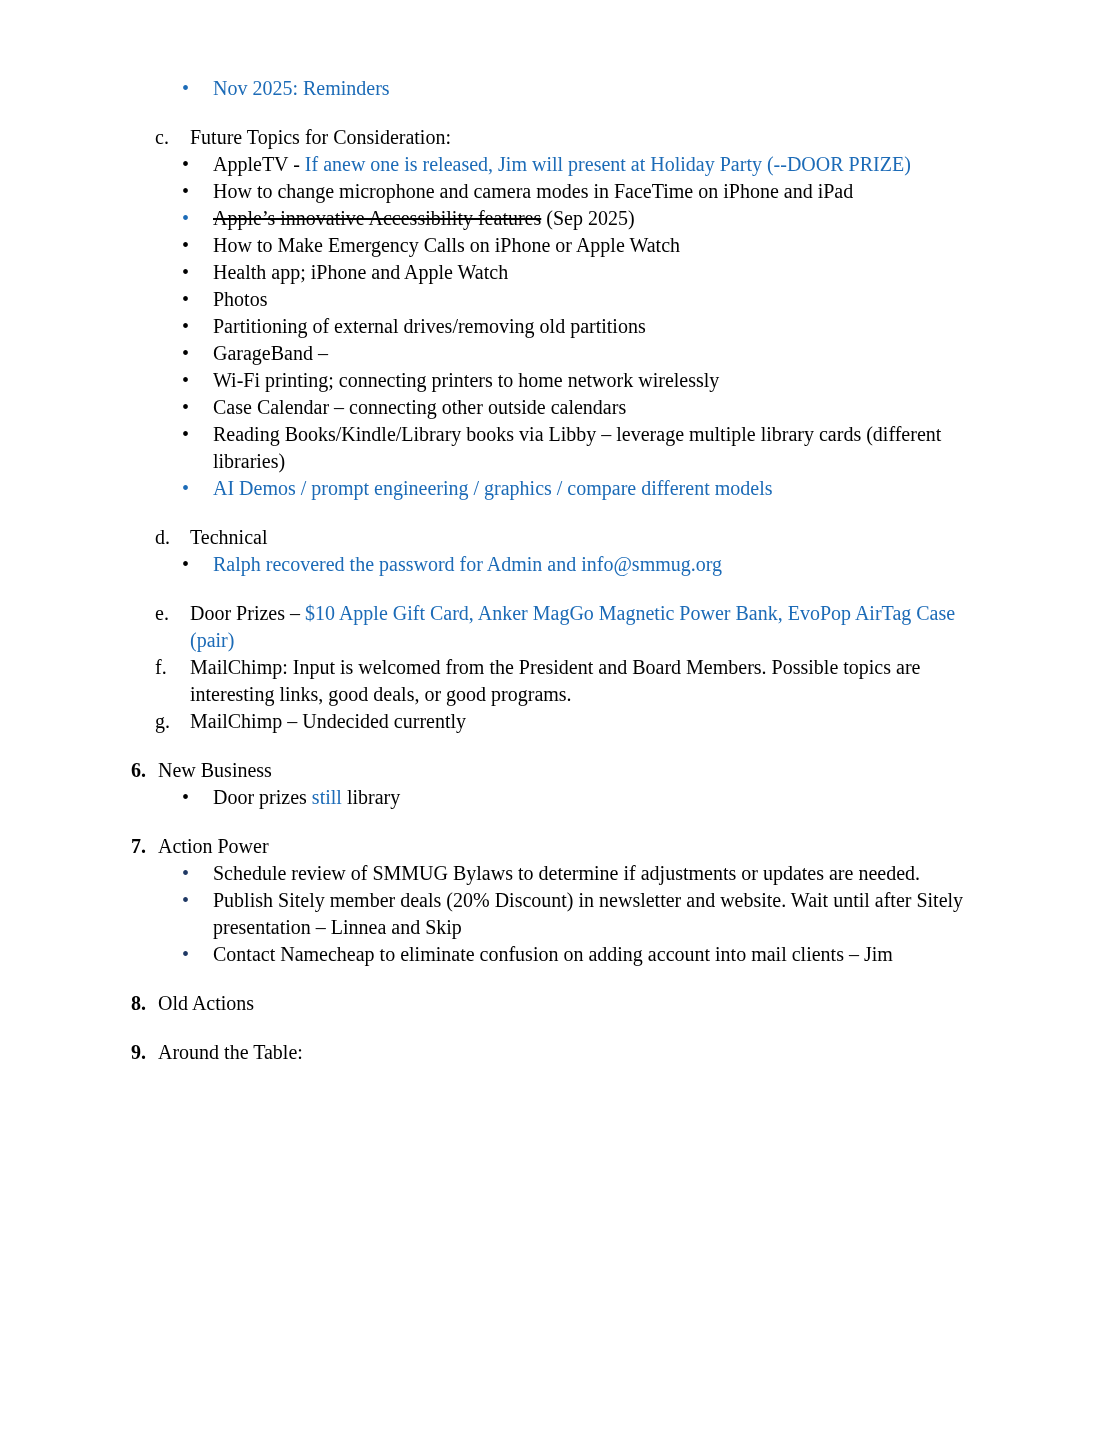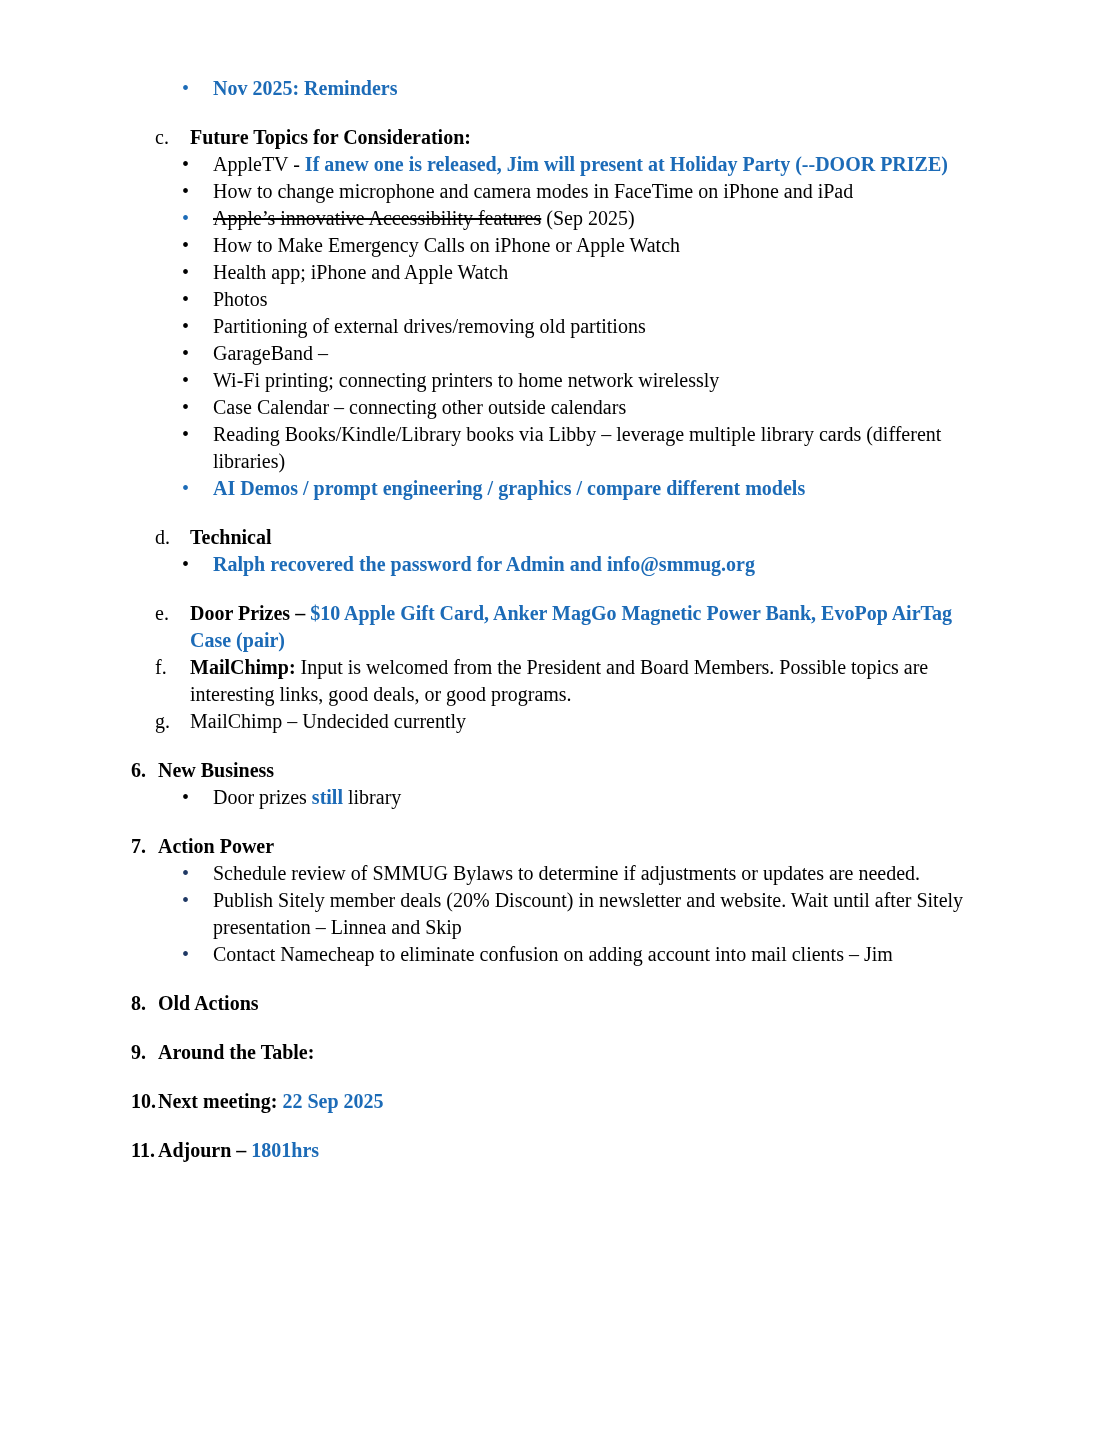--- a/index.html
+++ b/index.html
@@ -24,21 +24,21 @@
   .row{display:flex;align-items:flex-start;}
   .row-bullet{margin-left:182px;}
   .row-bullet .marker{min-width:31px;flex:none;}
   .row-letter{margin-left:155px;}
   .row-letter .marker{min-width:35px;flex:none;}
   .row-number{margin-left:131px;}
   .row-number .marker{min-width:27px;flex:none;font-weight:bold;}
   .marker{display:inline-block;}
   .content{flex:1 1 auto;min-width:0;}
   .spacer{height:22px;}
-  .seg-bold{font-weight:bold;}
+  .seg-bold{font-weight:normal;}
   .seg-strike{text-decoration:line-through;}
   .c-blue{color:var(--blue);}
   .c-navy{color:var(--navy);}
   .c-black{color:var(--black);}
 </style>
 </head>
 <body>
 
 <div class="page">
   <div id="doc">
@@ -151,23 +151,15 @@
       <div class="row row-number">
         <span class="marker">8.</span>
         <span class="content"><span class="c-black seg-bold">Old Actions</span></span>
       </div>
       <div class="spacer"></div>
       <div class="row row-number">
         <span class="marker">9.</span>
         <span class="content"><span class="c-black seg-bold">Around the Table:</span></span>
       </div>
       <div class="spacer"></div>
-      <div class="row row-number">
-        <span class="marker">10.</span>
-        <span class="content"><span class="c-black seg-bold">Next meeting: </span><span class="c-blue seg-bold">22 Sep 2025</span></span>
-      </div>
       <div class="spacer"></div>
-      <div class="row row-number">
-        <span class="marker">11.</span>
-        <span class="content"><span class="c-black seg-bold">Adjourn – </span><span class="c-blue seg-bold">1801hrs</span></span>
-      </div>
     </div>
 </div>
 
 </body></html>

